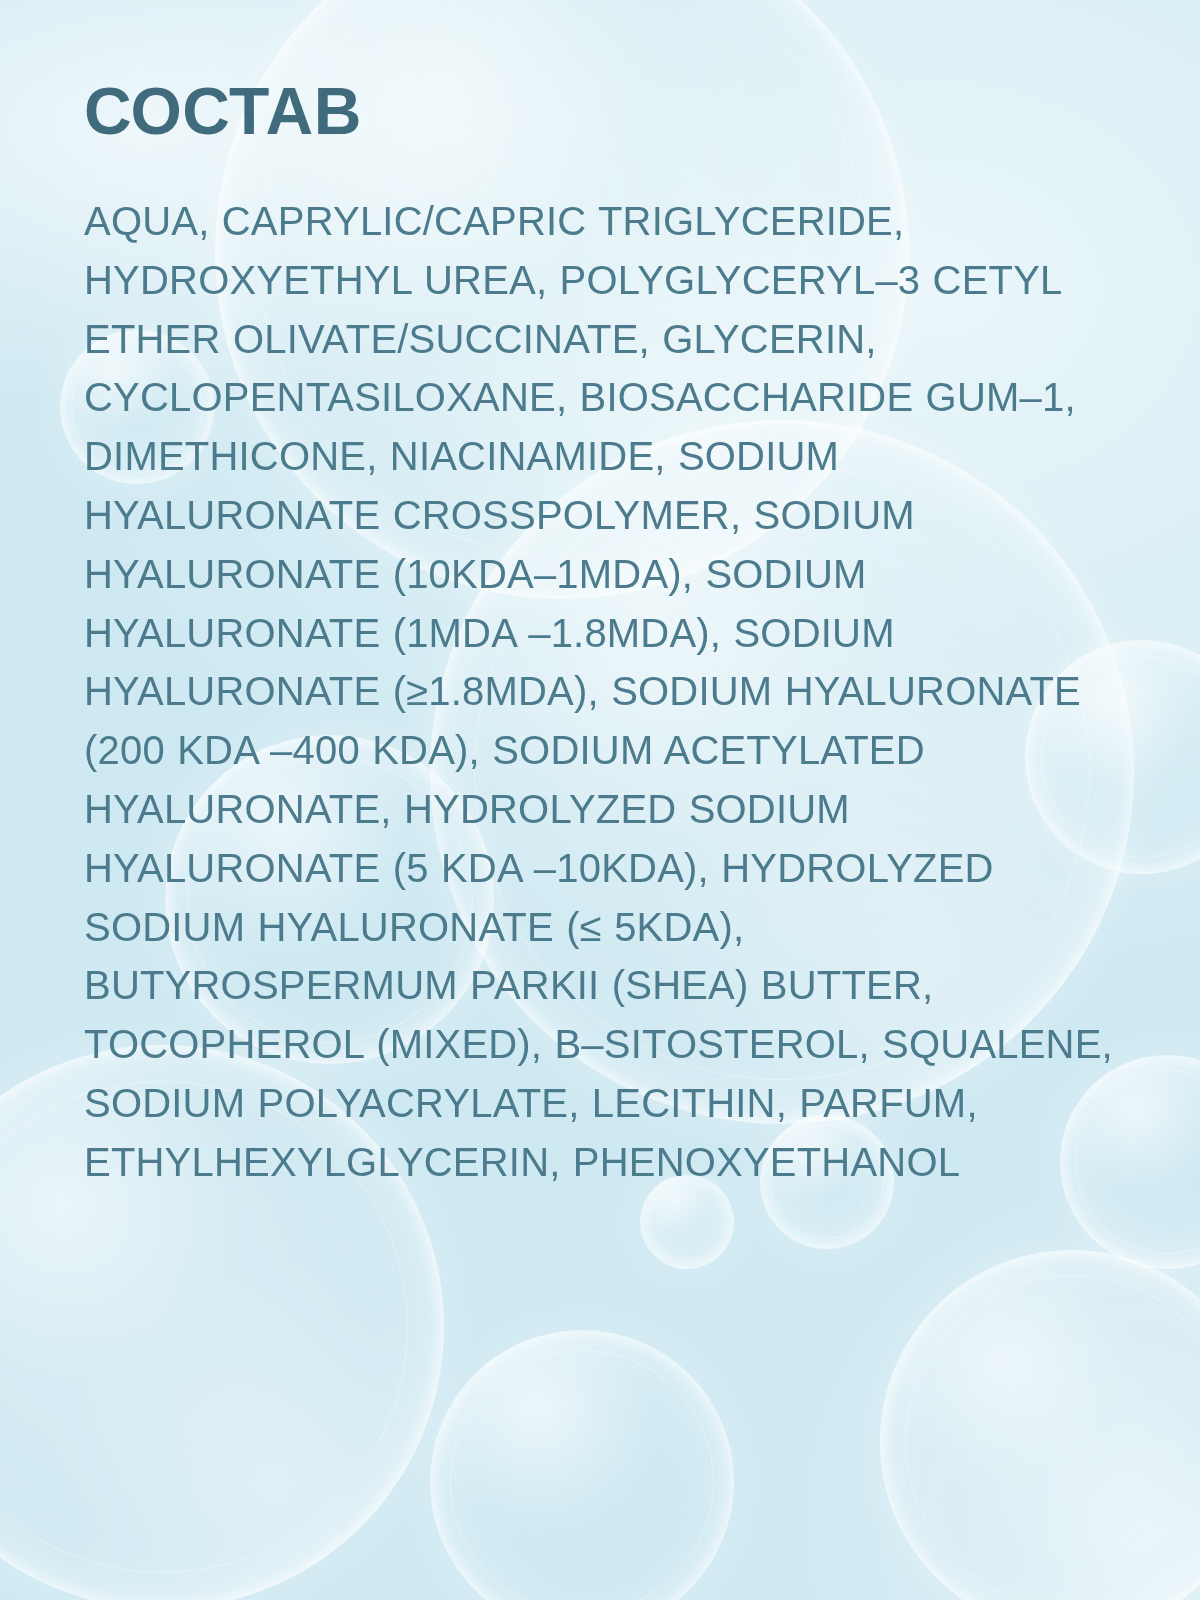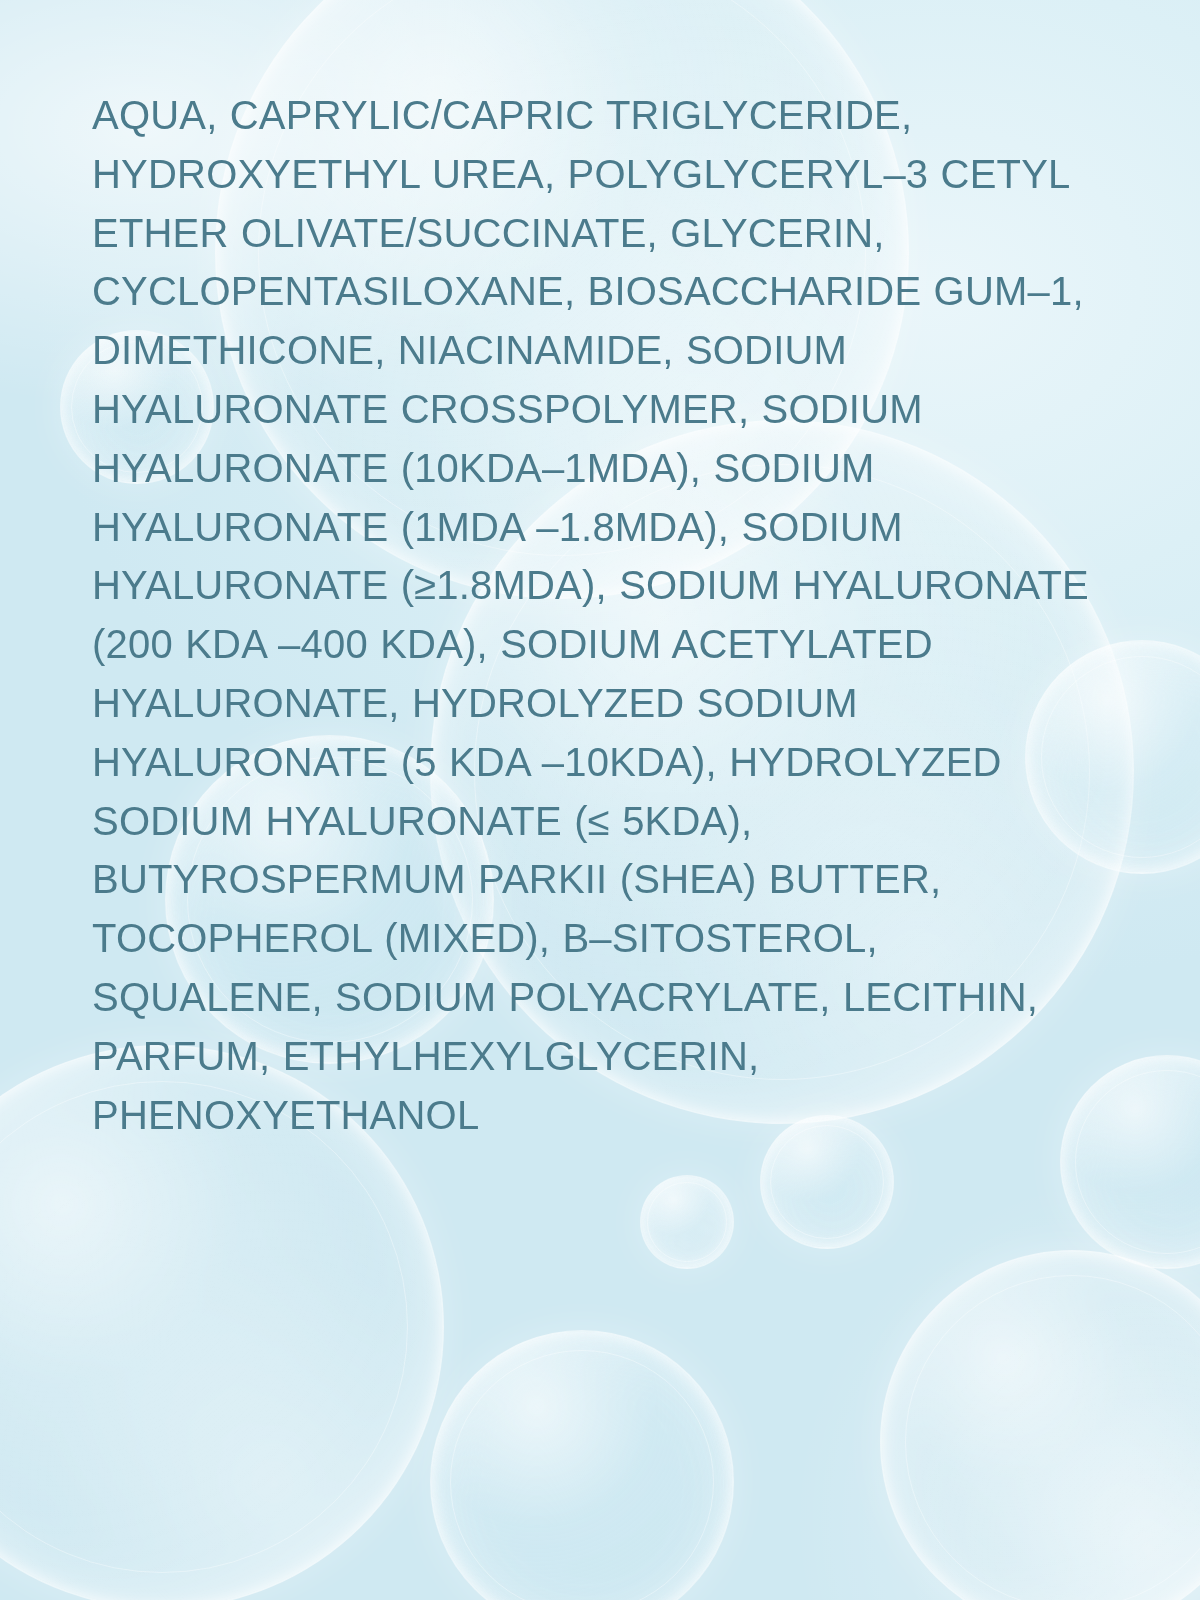--- a/index.html
+++ b/index.html
@@ -90,21 +90,21 @@
     margin: 0 0 48px 0;
     line-height: 1;
   }
 
   .ingredients {
     font-size: 40px;
     line-height: 1.47;
     letter-spacing: 0.2px;
     color: #4b7b8c;
     max-width: 1035px;
-    margin: 8px;
+    margin: 0;
     word-spacing: 1px;
   }
 </style>
 </head>
 <body>
 
 <div class="poster">
 
   <div class="bubbles">
     <div class="bubble b1"></div>
@@ -116,16 +116,17 @@
     <div class="bubble b7"></div>
     <div class="bubble tint b8"></div>
     <div class="bubble tint b9"></div>
     <div class="bubble tint b10"></div>
     <div class="bubble tint b11"></div>
   </div>
 
   <div class="sheen"></div>
 
   <div class="content">
+    <h1 class="title">СОСТАВ</h1>
     <p class="ingredients">AQUA, CAPRYLIC/CAPRIC TRIGLYCERIDE, HYDROXYETHYL UREA, POLYGLYCERYL–3 CETYL ETHER OLIVATE/SUCCINATE, GLYCERIN, CYCLOPENTASILOXANE, BIOSACCHARIDE GUM–1, DIMETHICONE, NIACINAMIDE, SODIUM HYALURONATE CROSSPOLYMER, SODIUM HYALURONATE (10KDA–1MDA), SODIUM HYALURONATE (1MDA –1.8MDA), SODIUM HYALURONATE (≥1.8MDA), SODIUM HYALURONATE (200 KDA –400 KDA), SODIUM ACETYLATED HYALURONATE, HYDROLYZED SODIUM HYALURONATE (5 KDA –10KDA), HYDROLYZED SODIUM HYALURONATE (≤ 5KDA), BUTYROSPERMUM PARKII (SHEA) BUTTER, TOCOPHEROL (MIXED), B–SITOSTEROL, SQUALENE, SODIUM POLYACRYLATE, LECITHIN, PARFUM, ETHYLHEXYLGLYCERIN, PHENOXYETHANOL</p>
   </div>
 
 </div>
 
 </body></html>

